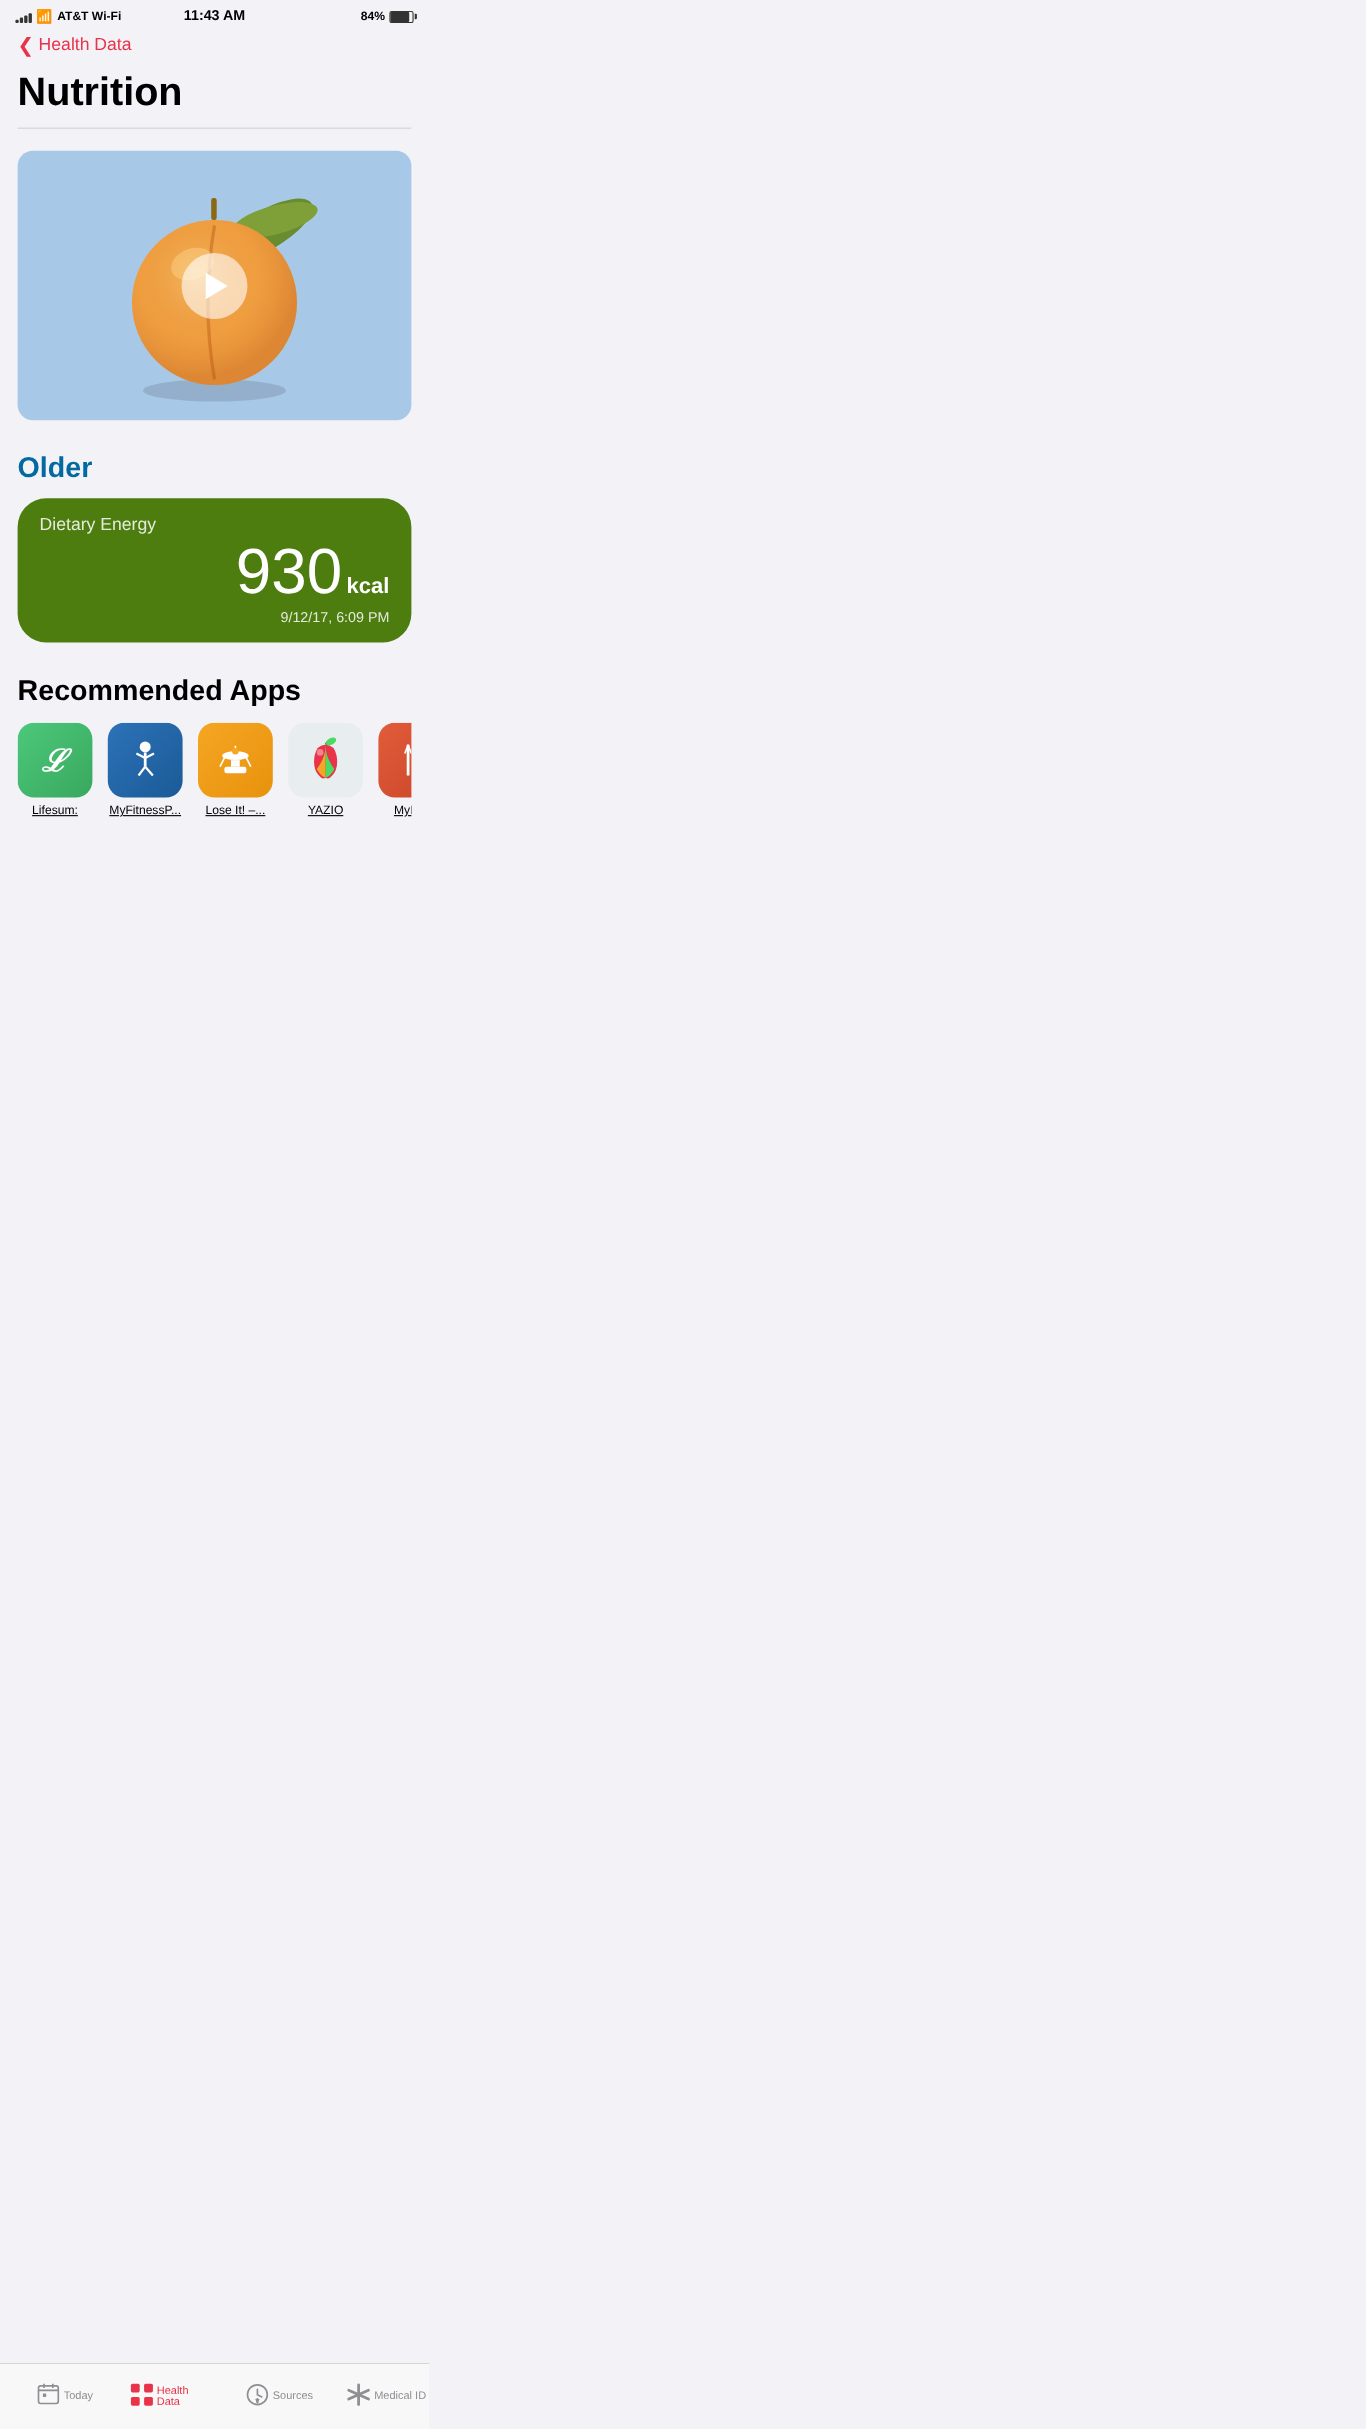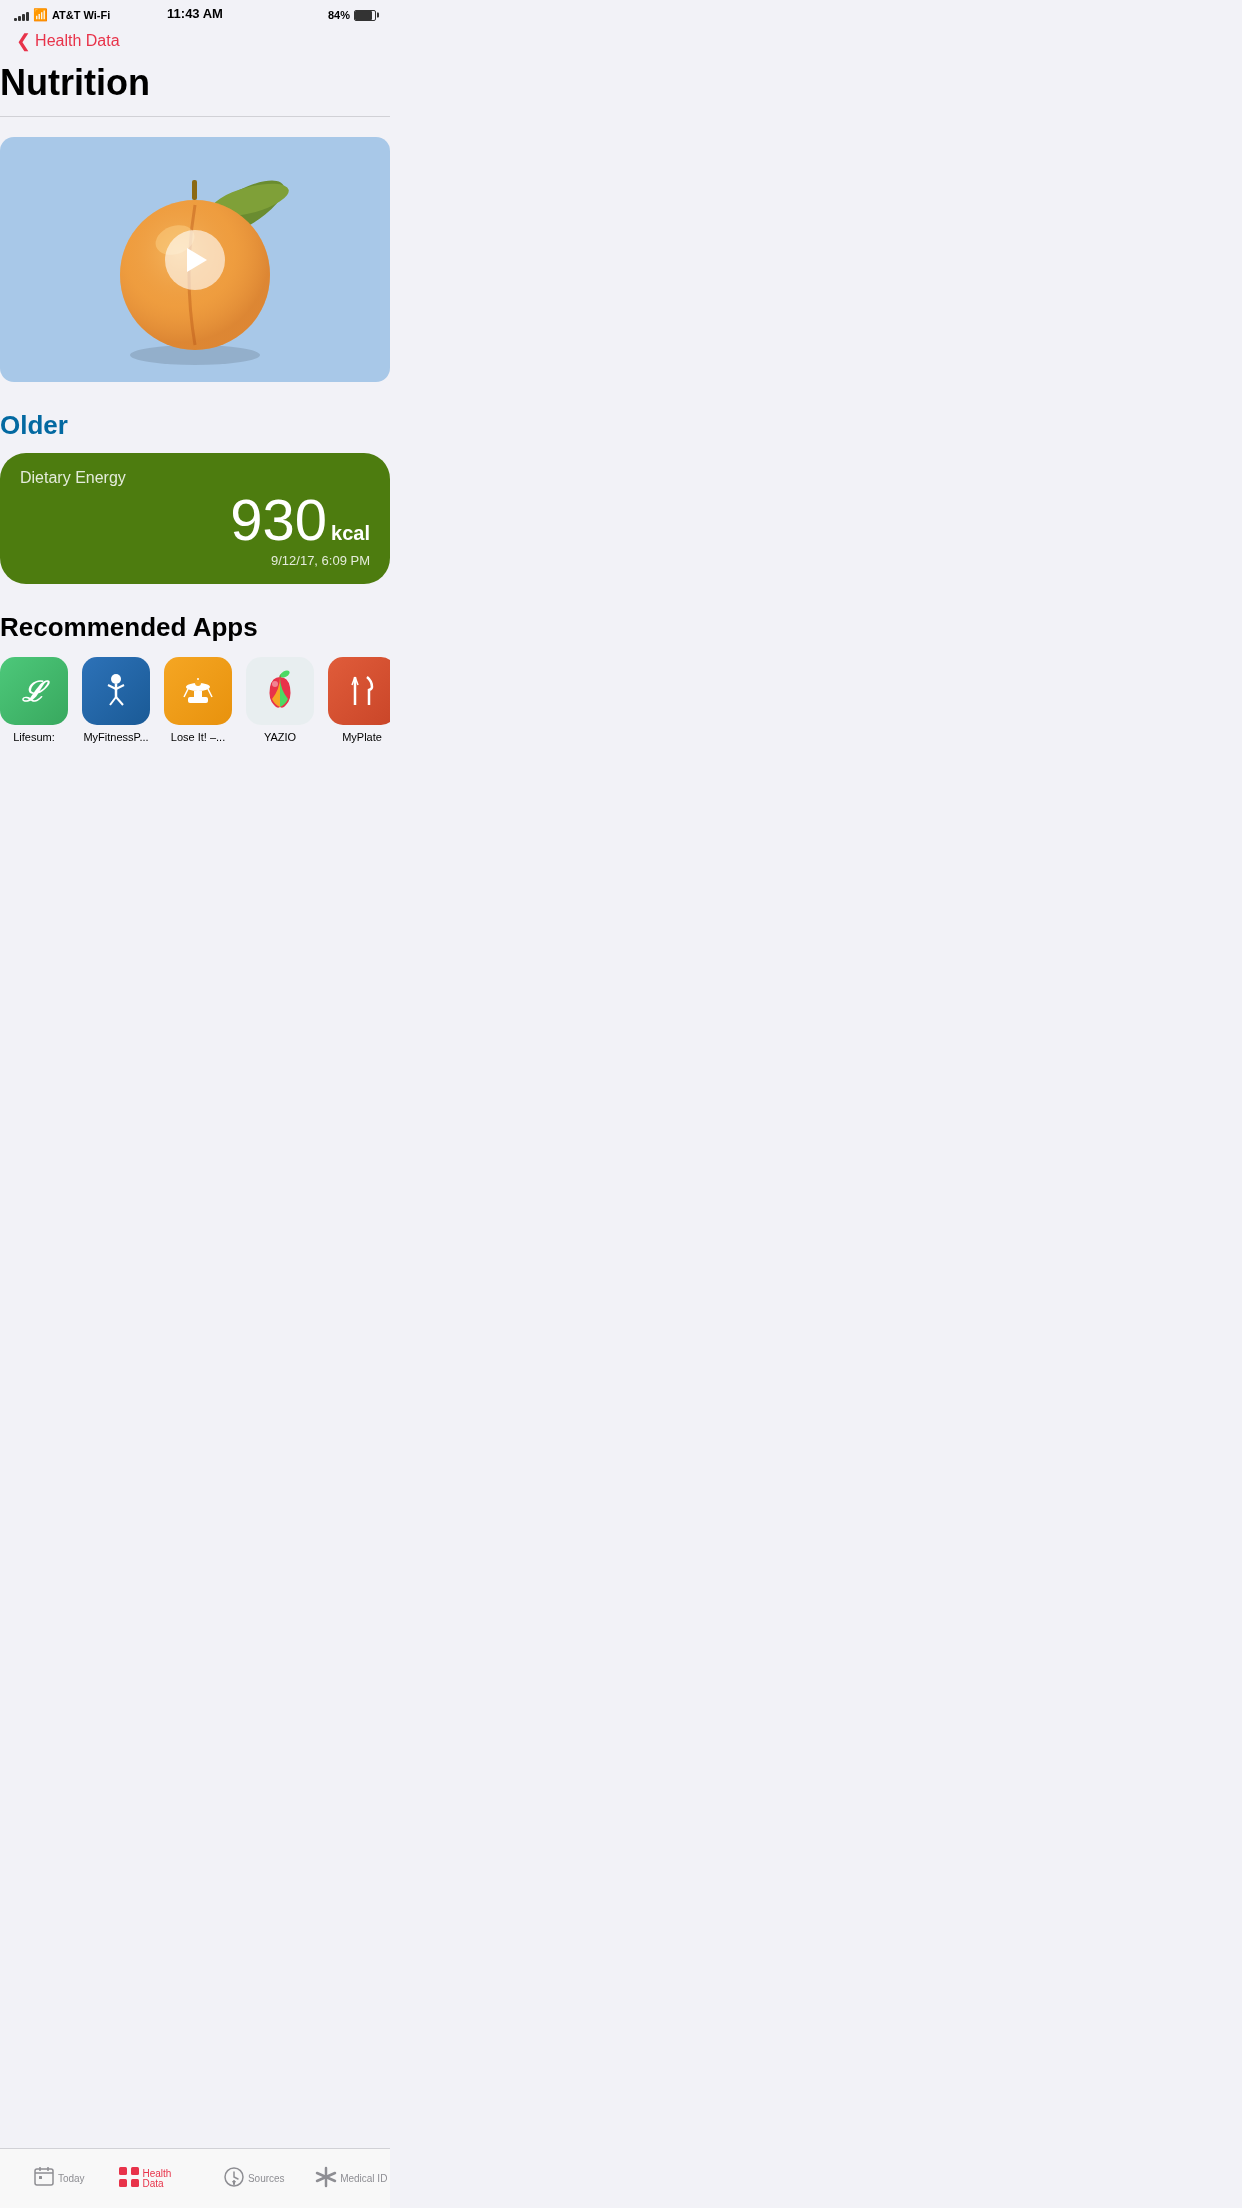--- a/index.html
+++ b/index.html
@@ -87,21 +87,21 @@
       cursor: pointer;
     }
     .back-chevron {
       font-size: 18px;
       line-height: 1;
     }
 
     
     .main-content {
       background: #f2f2f7;
-      padding: 0 0;
+      padding: 0 16px;
     }
 
     .page-title {
       font-size: 36px;
       font-weight: 700;
       color: #000;
       padding: 10px 0 12px 0;
       border-bottom: 1px solid #d1d1d6;
       margin-bottom: 20px;
     }
@@ -232,20 +232,21 @@
     .app-icon.loseit { background: linear-gradient(135deg, #f5a623, #e8920d); }
     .app-icon.yazio { background: #e8eef0; }
     .app-icon.myplate { background: linear-gradient(135deg, #e05c3a, #c94528); }
 
     .app-name {
       font-size: 11px;
       color: #000;
       text-align: center;
       max-width: 70px;
       line-height: 1.2;
+      text-decoration: underline;
     }
 
     
     .tab-bar {
       position: fixed;
       bottom: 0;
       left: 0;
       width: 390px;
       background: rgba(248,248,248,0.97);
       border-top: 1px solid #d1d1d6;

